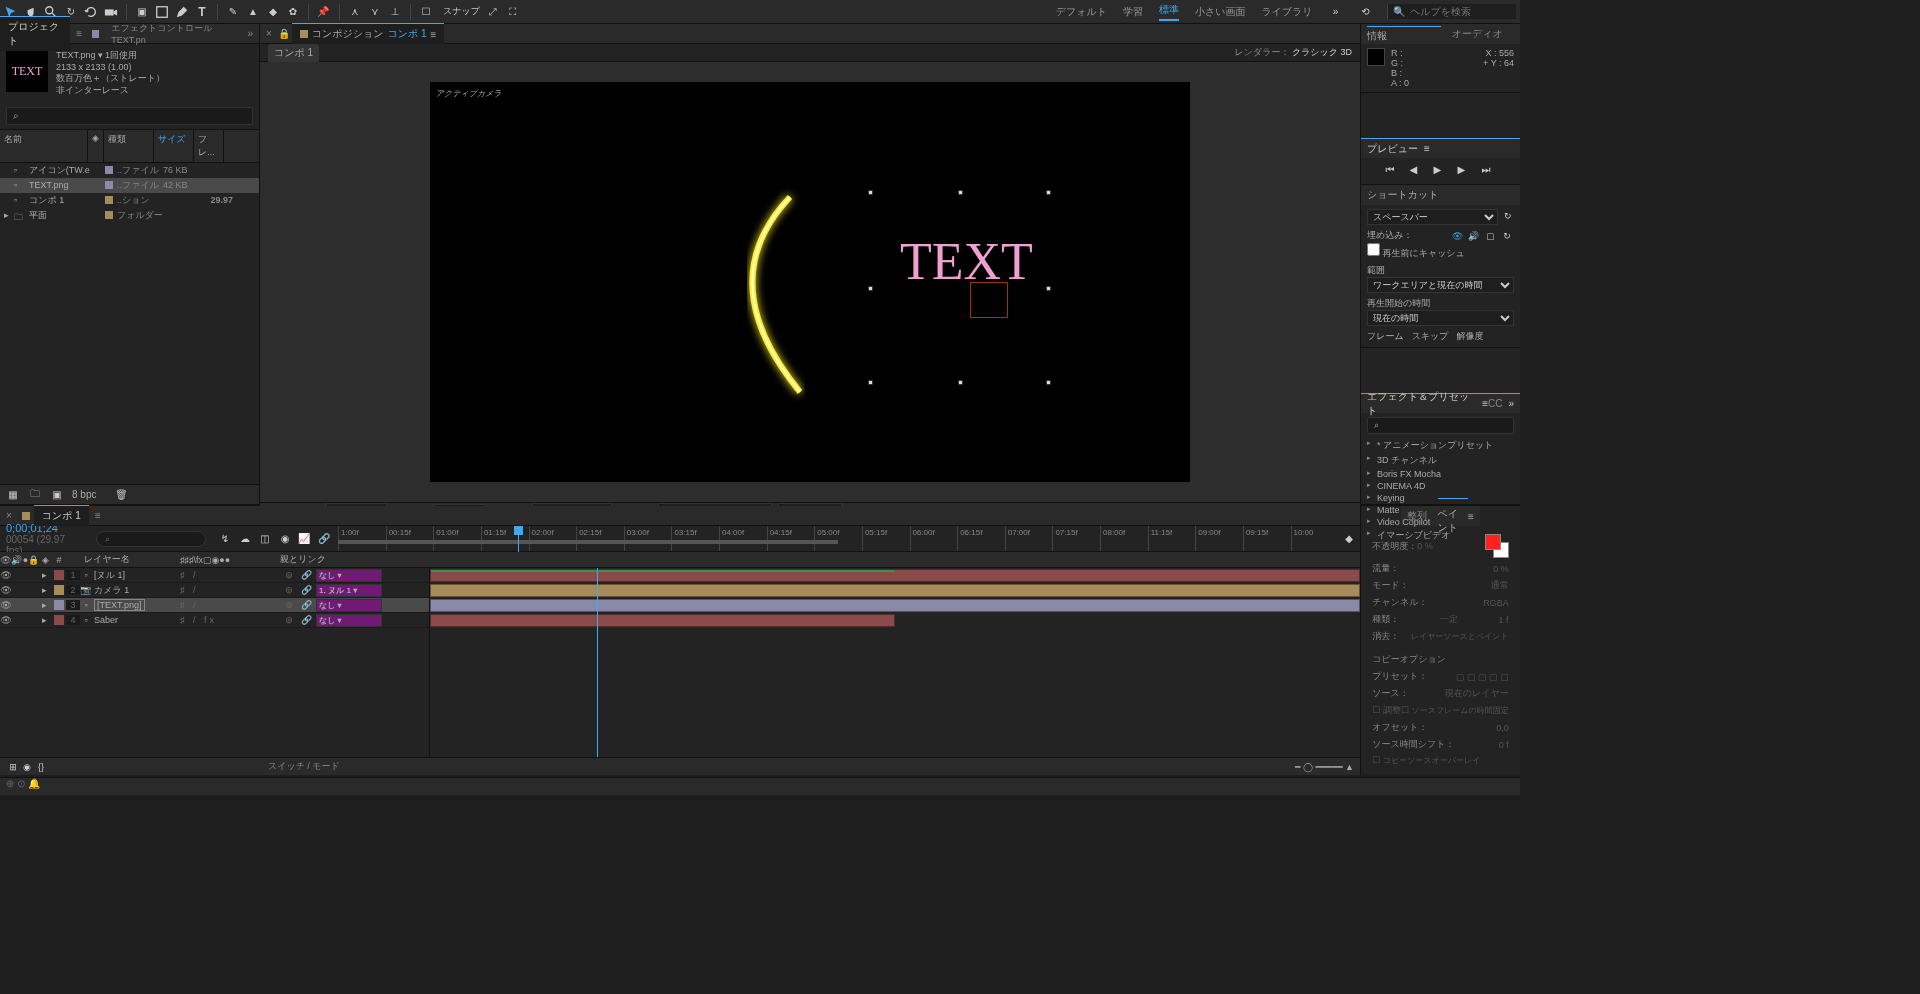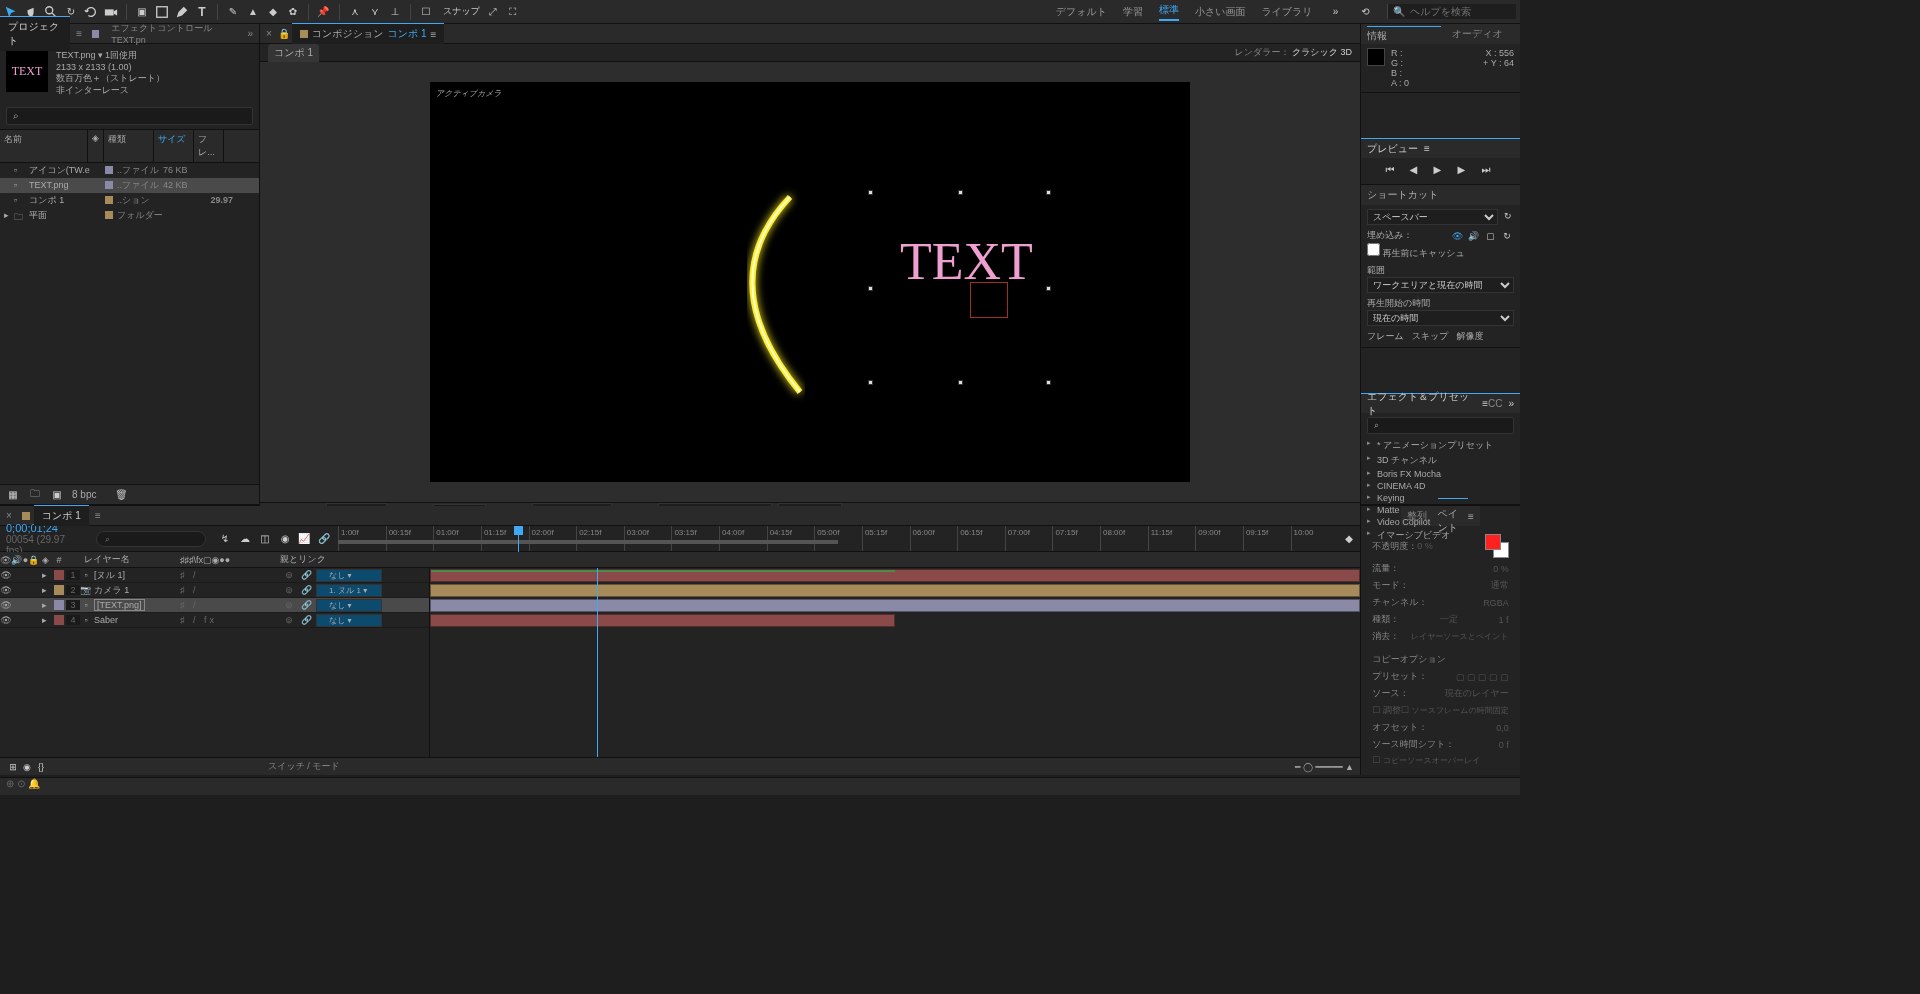--- a/index.html
+++ b/index.html
@@ -88,21 +88,21 @@
 .tl-head .c-eye{width:42px;} .tl-head .c-lbl{width:10px;} .tl-head .c-num{width:14px;text-align:center;} .tl-head .c-sw{width:14px;}
 .tl-head .c-name{width:100px; padding-left:4px;} .tl-head .c-mode{width:100px;} .tl-head .c-parent{flex:0 0 90px;}
 .tl-body { flex:1; display:flex;}
 .tl-left { width:430px; border-right:1px solid #111;}
 .tl-row { height:15px; display:flex; align-items:center; font-size:9px; border-bottom:1px solid #1a1a1a;}
 .tl-row.sel { background:#4a4a4a;}
 .tl-row .eye{width:12px;text-align:center;} .tl-row .spk{width:10px;} .tl-row .solo{width:10px;} .tl-row .lock{width:10px;}
 .tl-row .lbl{width:10px;} .tl-row .num{width:14px;text-align:center;background:#1a1a1a;color:#666;}
 .tl-row .sw{width:10px;height:10px;margin:0 2px;} .tl-row .typ-ico{width:12px;text-align:center;}
 .tl-row .nm{width:88px;padding-left:2px;} .tl-row .mode{width:100px;color:#666;letter-spacing:3px;}
-.tl-row .par{width:18px;text-align:center;color:#666;} .tl-row .par-sel{flex:0 0 66px;background:#0c4a6e;border:1px solid #333;padding:0 12px;font-size:8px;}
+.tl-row .par{width:18px;text-align:center;color:#666;} .tl-row .par-sel{flex:0 0 66px;background:#701a75;border:1px solid #333;padding:0 2px;font-size:8px;font-weight:bold;}
 .tl-right { flex:1; position:relative;}
 .bar { position:absolute; height:13px; border:1px solid rgba(0,0,0,.4);}
 .bar1{top:1px;left:0;right:0;background:#8b4a4a;} .bar1g{top:0;left:0;width:50%;height:2px;background:#4a8b4a;position:absolute;}
 .bar2{top:16px;left:0;right:0;background:#a88b5a;}
 .bar3{top:31px;left:0;right:0;background:#8a8aa8;}
 .bar4{top:46px;left:0;width:50%;background:#8b4a4a;}
 .cti2{position:absolute;top:0;bottom:0;width:1px;background:#3fa9f5;left:18%;}
 .tl-foot { height:18px; background:#2a2a2a; border-top:1px solid #111; display:flex; align-items:center; padding:0 6px; font-size:9px;}
 .tl-foot .sw-mode{margin-left:220px;color:#888;}
 .paint { width:160px; background:#232323; border-left:1px solid #111; display:flex; flex-direction:column;align-items:center;}

